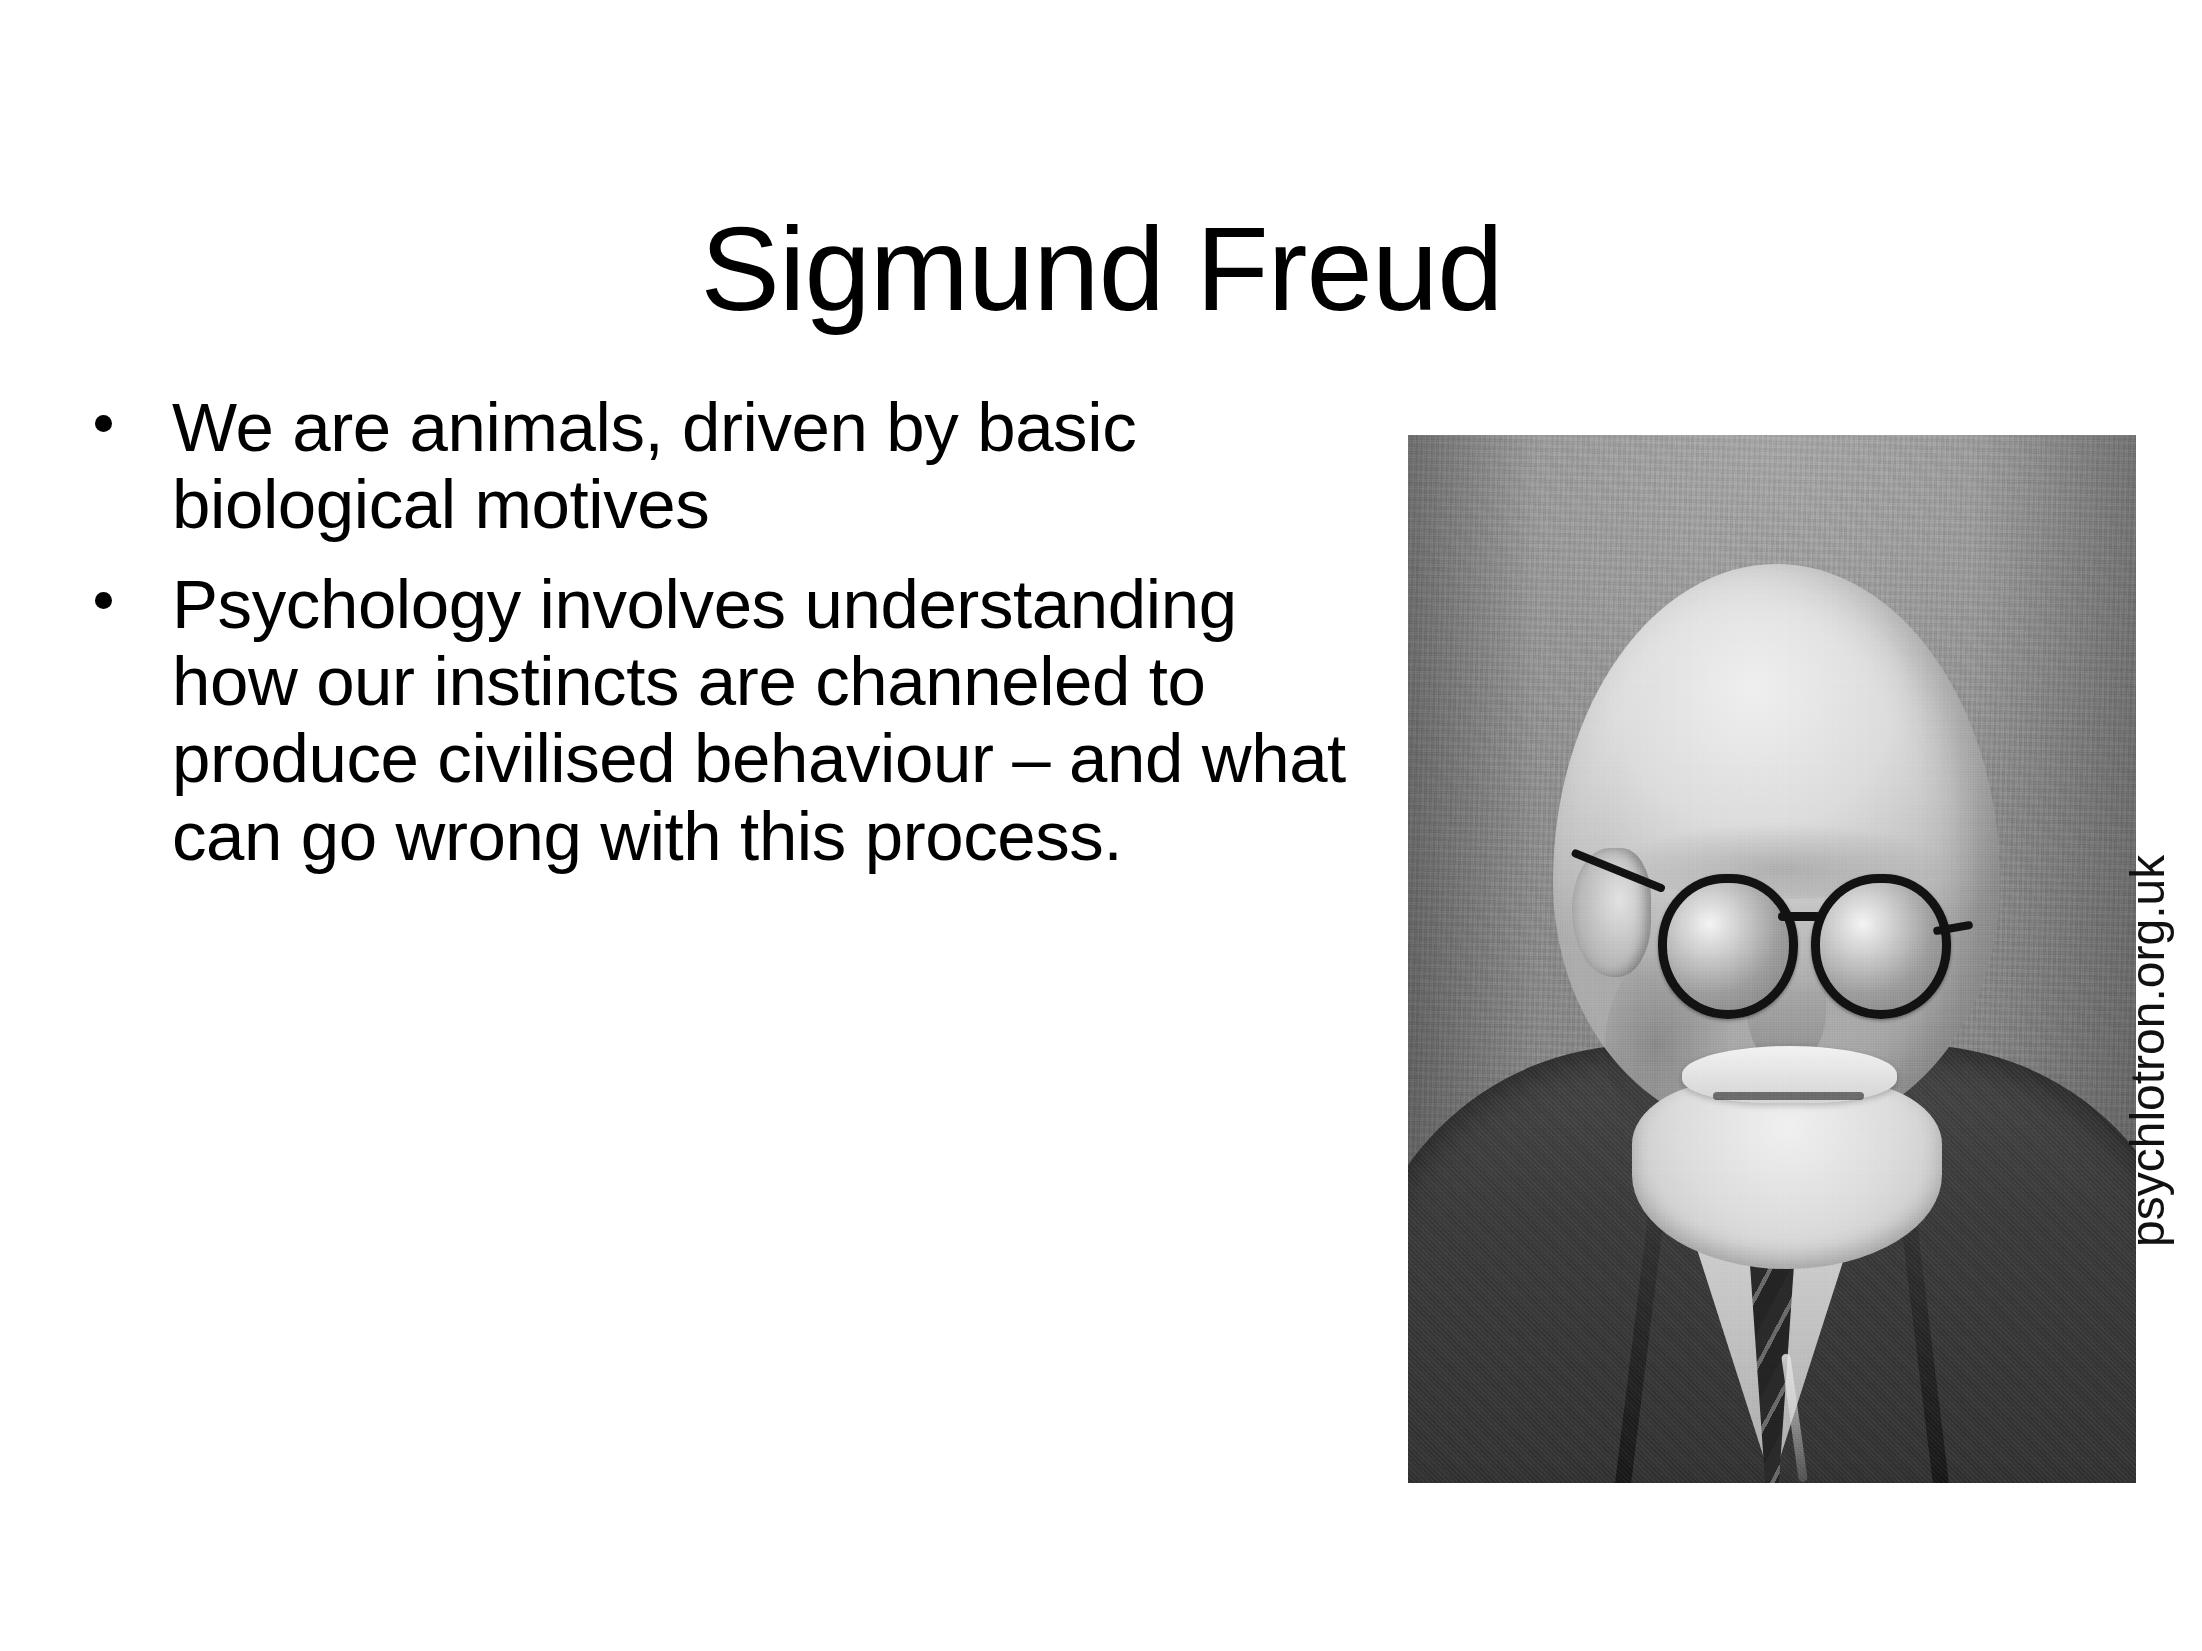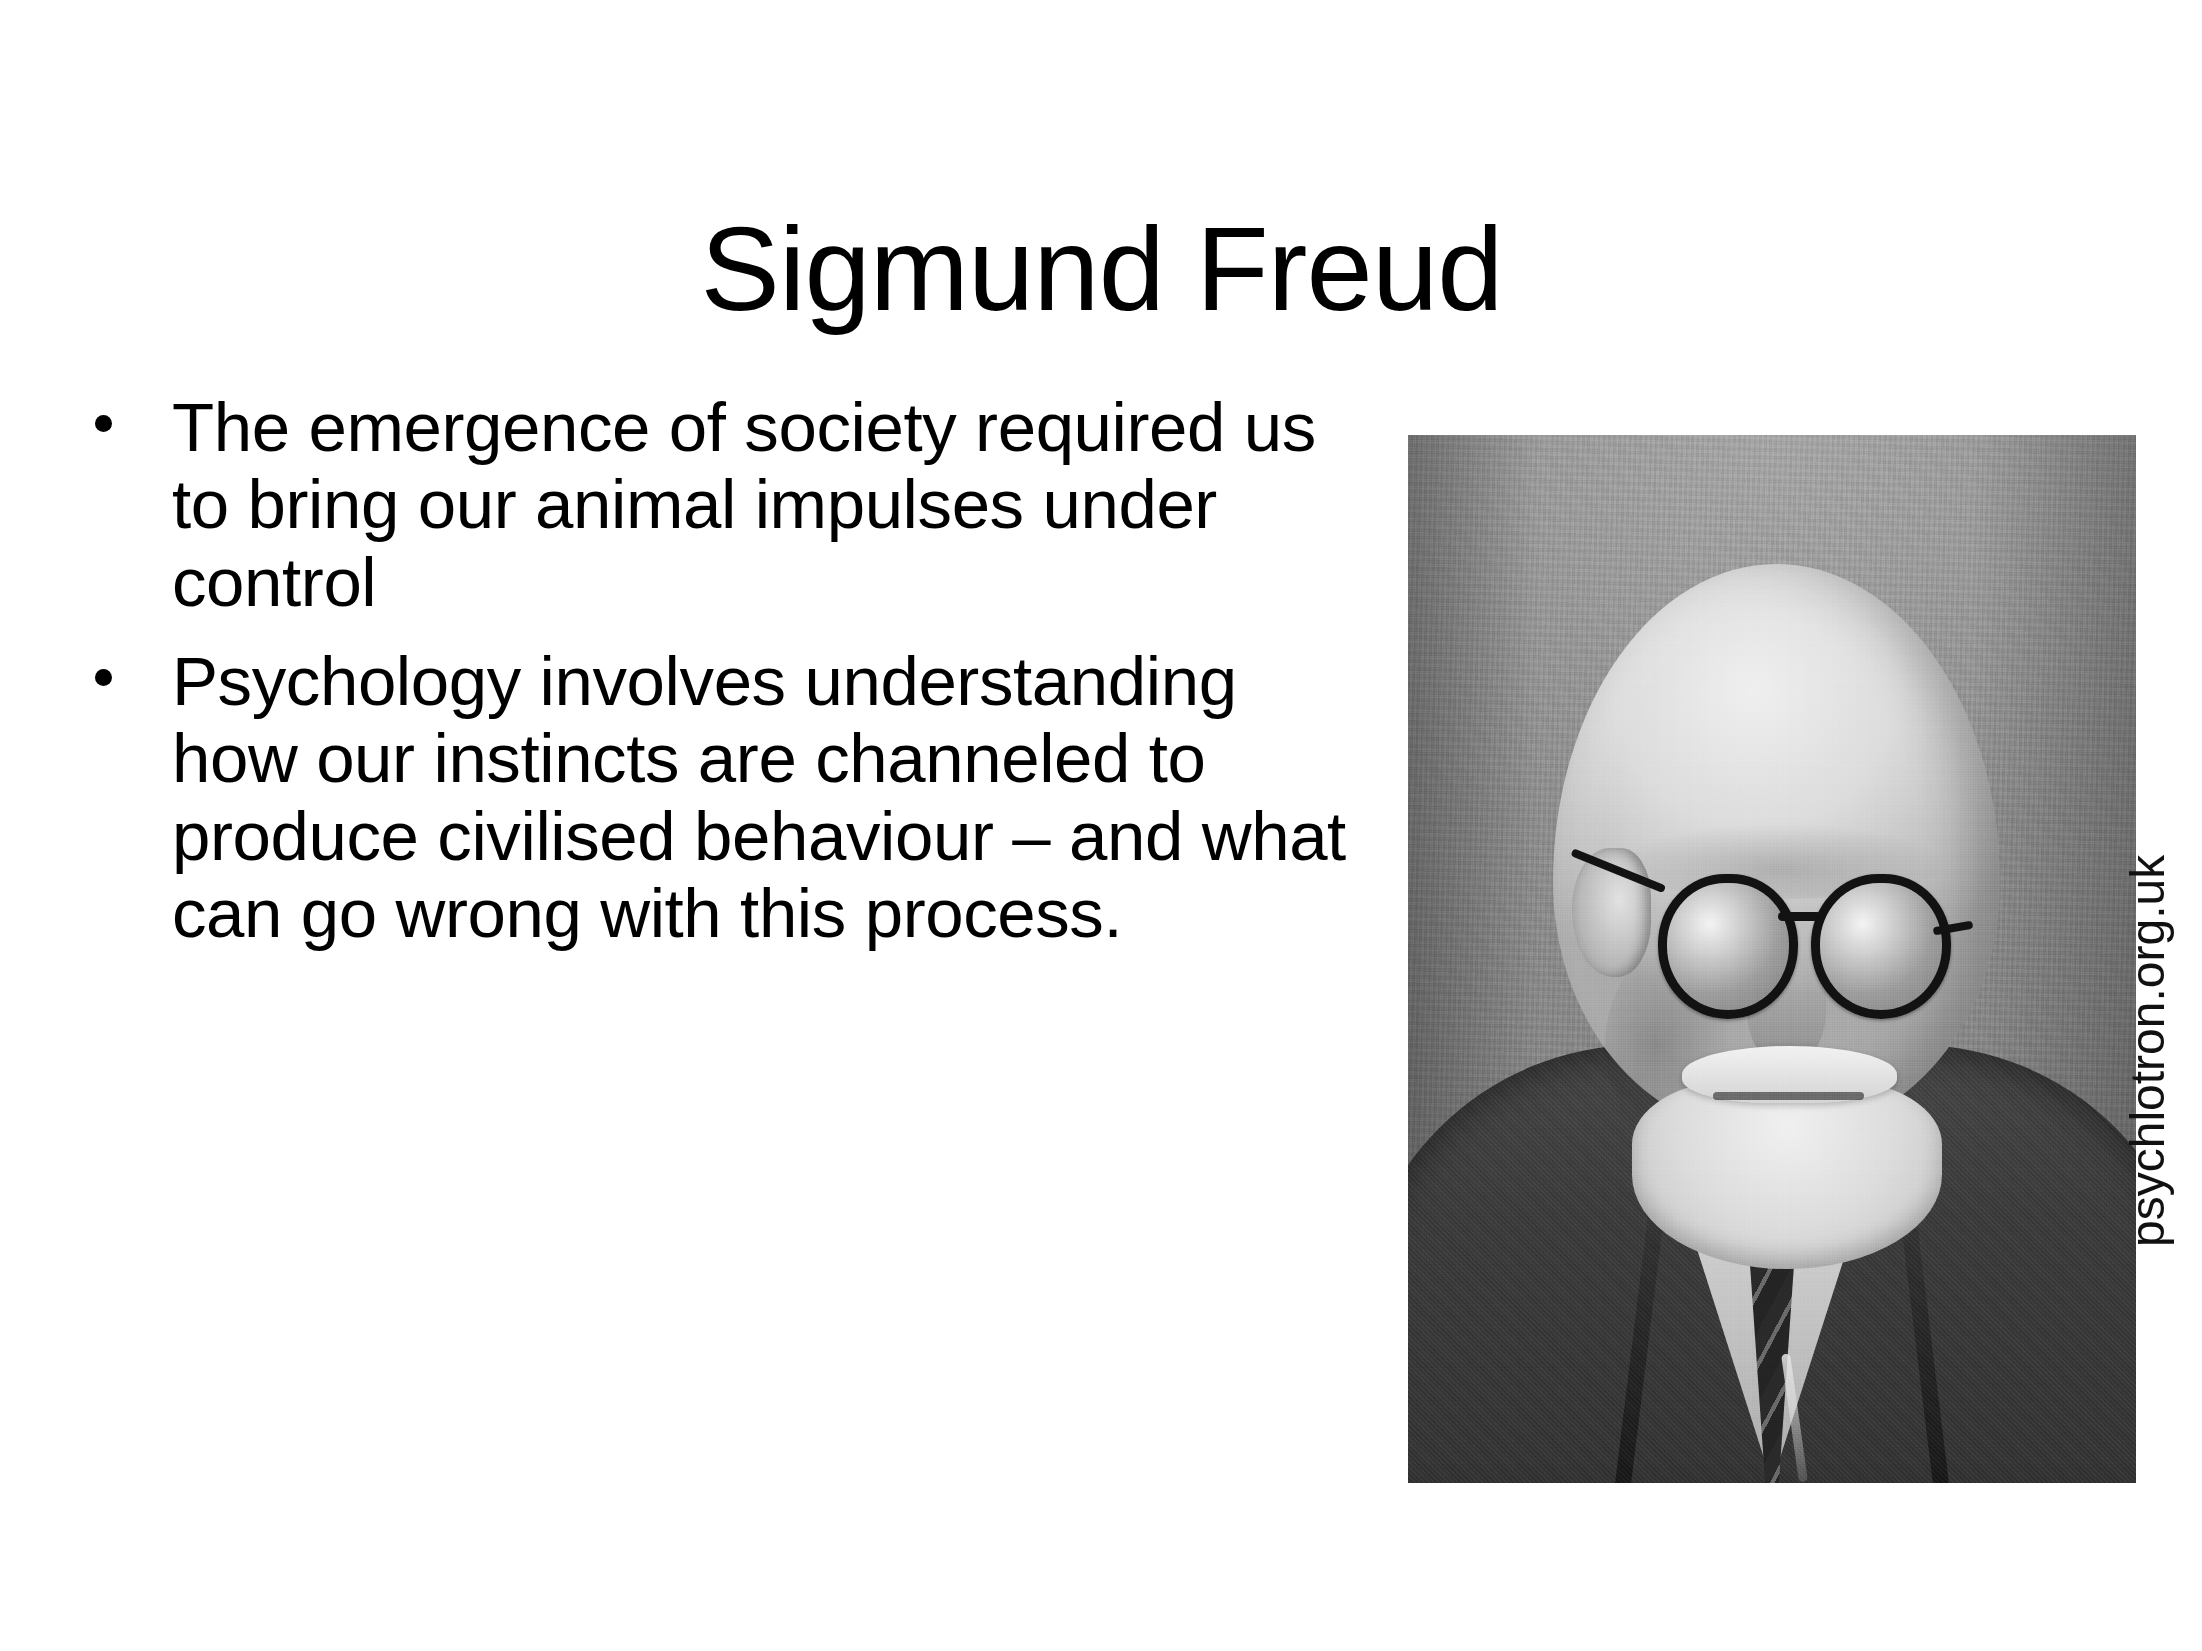--- a/index.html
+++ b/index.html
@@ -337,25 +337,25 @@
 </style>
 </head>
 <body>
 
 <div id="slide">
 
   <h1 id="slide-title">Sigmund Freud</h1>
 
   <ul id="body-list">
 
-
     <li class="bullet-item">
       <span class="bullet-dot"></span>
-      <span class="bullet-text">The emergence of society required us to bring our animal impulses under control</span>
+      <span class="bullet-text">We are animals, driven by basic biological motives</span>
     </li>
+
 
     <li class="bullet-item">
       <span class="bullet-dot"></span>
       <span class="bullet-text">Psychology involves understanding how our instincts are channeled to produce civilised behaviour – and what can go wrong with this process.</span>
     </li>
 
   </ul>
 
   <div id="portrait-frame">
     <div id="photo-bg"></div>

